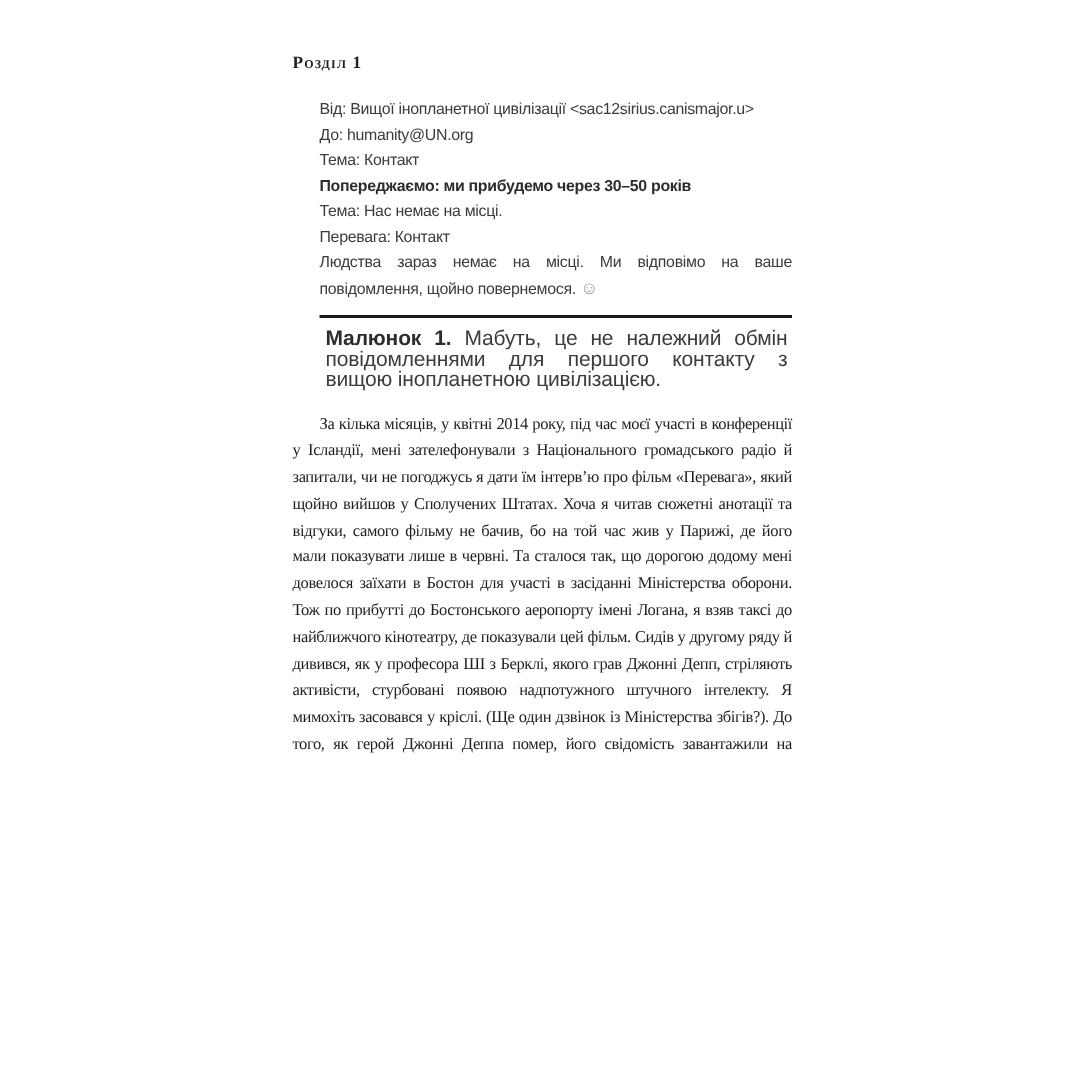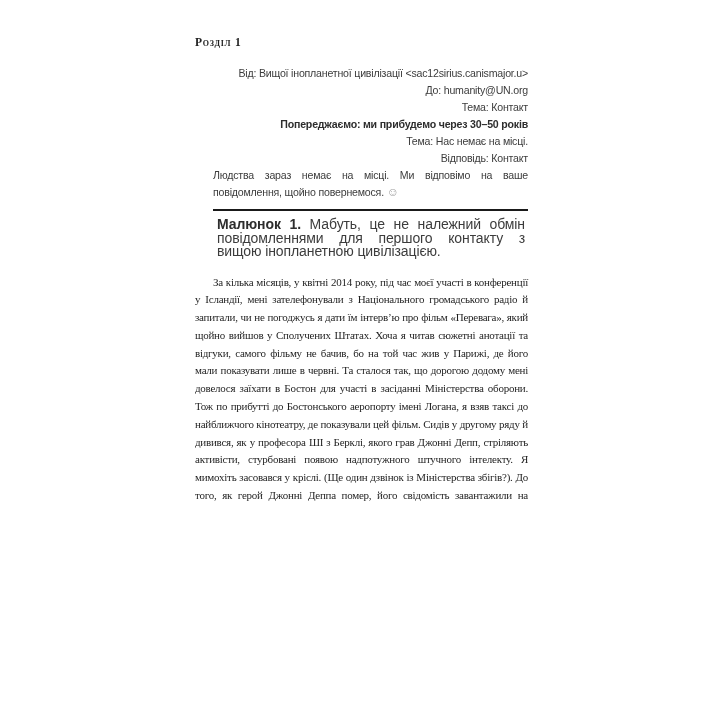--- a/index.html
+++ b/index.html
@@ -30,21 +30,21 @@
   }
   .email-block {
     margin: 17px 0 0 18px;
     width: 315px;
     font-family: "Liberation Sans", sans-serif;
     font-size: 10.6px;
     line-height: 17px;
     letter-spacing: -0.2px;
     color: #3c3c3c;
   }
-  .email-line { white-space: nowrap; text-align: right; }
+  .email-line { white-space: nowrap; }
   .email-line.bold {
     font-weight: bold;
     color: #2d2d2d;
   }
   .email-message {
     text-align: justify;
   }
   .smiley {
     color: #9e9e9e;
     font-size: 12px;
@@ -95,21 +95,21 @@
   <div class="column">
 
     <div class="chapter-header">Розділ 1</div>
 
     <div class="email-block">
       <div class="email-line">Від: Вищої інопланетної цивілізації &lt;sac12sirius.canismajor.u&gt;</div>
       <div class="email-line">До: humanity@UN.org</div>
       <div class="email-line">Тема: Контакт</div>
       <div class="email-line bold">Попереджаємо: ми прибудемо через 30–50 років</div>
       <div class="email-line">Тема: Нас немає на місці.</div>
-      <div class="email-line">Відповідь: Контакт</div>
+      <div class="email-line">Перевага: Контакт</div>
       <div class="email-message"><span>Людства зараз немає на місці. Ми відповімо на ваше повідомлення, щойно повернемося.</span> <span class="smiley">☺</span></div>
     </div>
 
     <div class="divider"></div>
 
     <div class="caption">
       <span class="label">Малюнок 1.</span>
       <span>Мабуть, це не належний обмін повідомленнями для першого контакту з вищою інопланетною цивілізацією.</span>
     </div>
 

